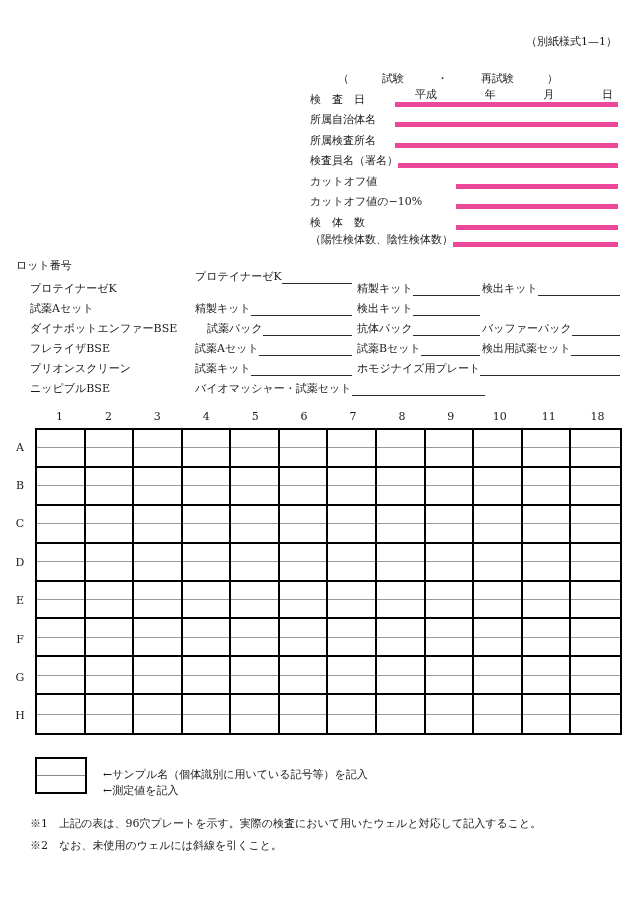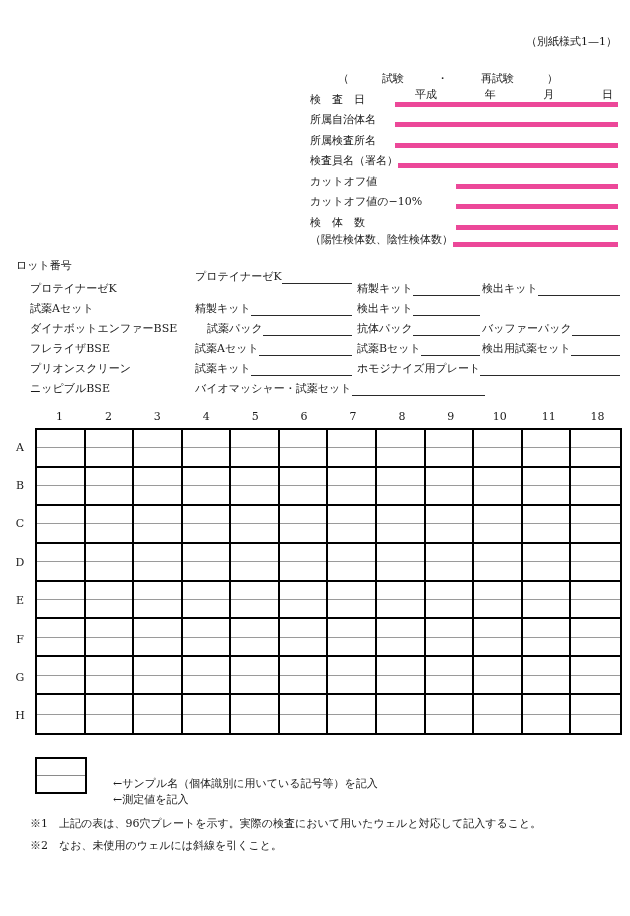--- a/index.html
+++ b/index.html
@@ -37,21 +37,21 @@
   }
   .well { border-right:2px solid #000; border-bottom:2px solid #000; display:flex; flex-direction:column; }
   .well.last-col { border-right:none; }
   .well.last-row { border-bottom:none; }
   .well-top { flex:1 1 0; border-bottom:1px solid #9a9a9a; }
   .well-bottom { flex:1 1 0; }
 
   .legend-box { position:absolute; left:35px; top:757px; width:52px; height:37px; border:2px solid #000; display:flex; flex-direction:column; background:#fff; }
   .legend-top { flex:1 1 0; border-bottom:1px solid #8a8a8a; }
   .legend-bottom { flex:1 1 0; }
-  .legend-line { position:absolute; left:113px; white-space:nowrap;margin-top:9px; }
+  .legend-line { position:absolute; left:103px; white-space:nowrap; }
   .legend-line.l1 { top:767px; }
   .legend-line.l2 { top:783px; }
 
   .note { position:absolute; left:30px; white-space:nowrap; }
   .note.n1 { top:816px; }
   .note.n2 { top:838px; }
 </style>
 </head>
 <body>
 

